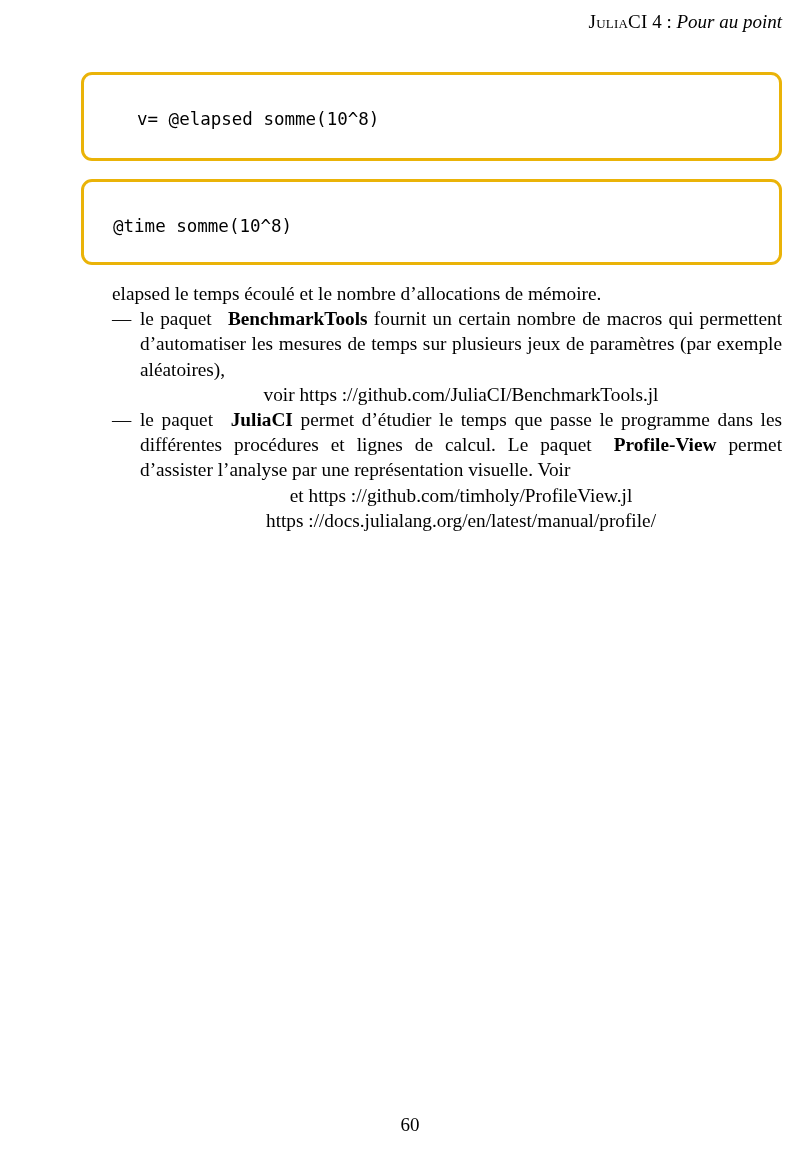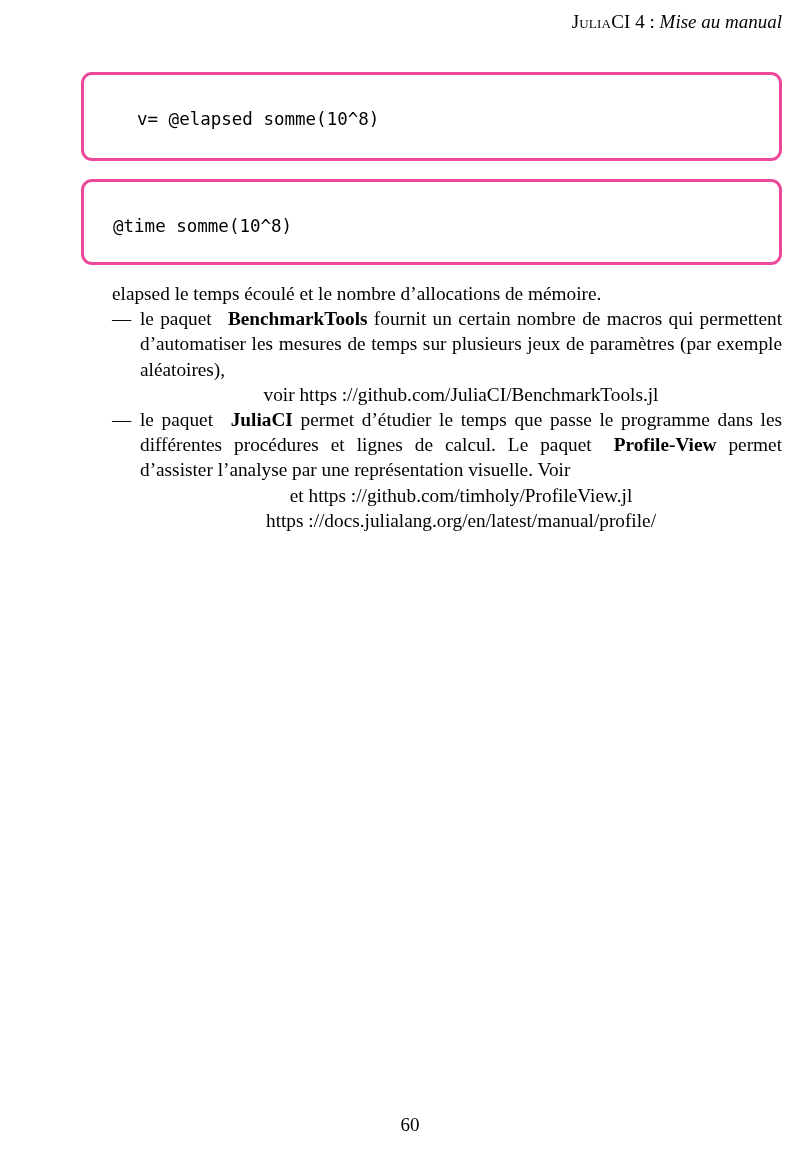--- a/index.html
+++ b/index.html
@@ -34,21 +34,21 @@
   .hdr-italic {
     font-style: italic;
   }
 
   
   .code-box {
     position: absolute;
     left: 81px;
     width: 701px;
     box-sizing: border-box;
-    border: 3px solid #ec4899;
+    border: 3px solid #eab308;
     border-radius: 11px;
     background: #ffffff;
   }
   #code-box-1 { top: 72px;  height: 89px; }
   #code-box-2 { top: 179px; height: 86px; }
 
   .code-text {
     position: absolute;
     font-family: "DejaVu Sans Mono", "Liberation Mono", monospace;
     font-size: 17.5px;
@@ -107,21 +107,21 @@
     text-align: center;
     font-size: 19px;
     line-height: 22px;
     padding-left: 20px;
   }
 </style>
 </head>
 <body>
 
 <div class="page-header">
-  <span class="smallcaps">JuliaCI</span><span>&nbsp;</span><span>4</span><span> : </span><span class="hdr-italic">Mise au manual</span>
+  <span class="smallcaps">JuliaCI</span><span>&nbsp;</span><span>4</span><span> : </span><span class="hdr-italic">Pour au point</span>
 </div>
 
 <div class="code-box" id="code-box-1">
   <div class="code-text">v= @elapsed somme(10^8)</div>
 </div>
 
 <div class="code-box" id="code-box-2">
   <div class="code-text">@time somme(10^8)</div>
 </div>
 

